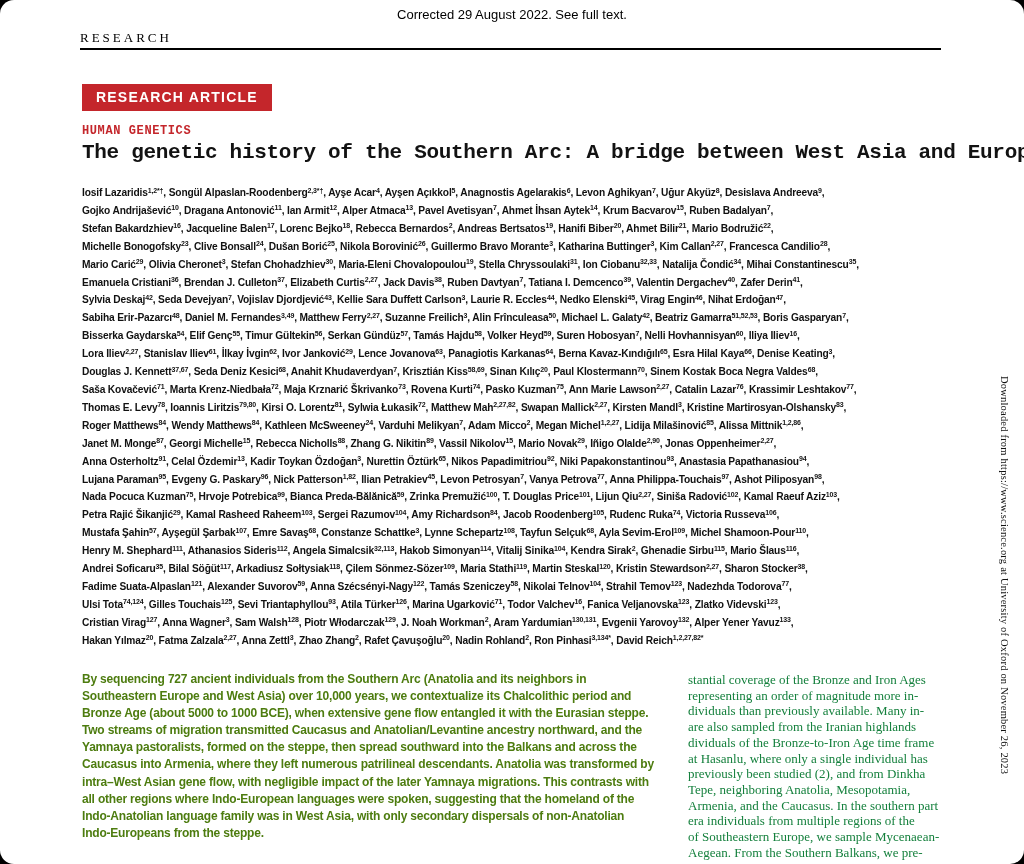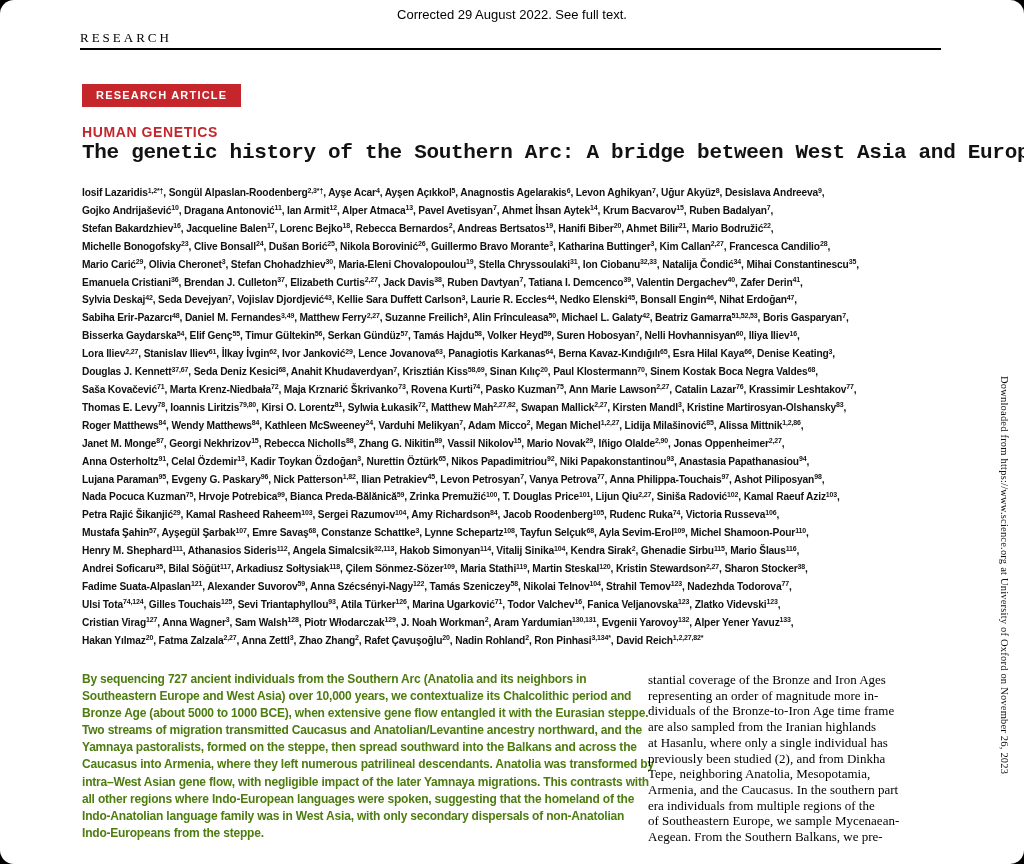--- a/index.html
+++ b/index.html
@@ -20,28 +20,28 @@
   .kicker {
     position:absolute; left:80px; top:30px;
     font-family:"Liberation Serif", serif; font-weight:normal;
     font-size:13px; letter-spacing:3px; color:#000;
   }
   .rule { position:absolute; left:80px; top:48px; width:861px; height:1.5px; background:#000; }
 
   .banner {
     position:absolute; left:82px; top:84px;
     background:var(--accent, #c4262b); color:#fff;
-    font-weight:bold; font-size:11px; letter-spacing:1.2px;
+    font-weight:bold; font-size:14px; letter-spacing:1.2px;
     padding:5px 14px 6px 14px;
   }
 
   .section {
     position:absolute; left:82px; top:124px;
     color:var(--accent, #c4262b); font-weight:bold;
-    font-size:14px; letter-spacing:0.6px;
+    font-size:12px; letter-spacing:0.6px;font-family:Liberation Mono, monospace;
   }
 
   .title {
     position:absolute; left:82px; top:141px; width:865px;
     font-size:21px; font-weight:bold; color:#121212; letter-spacing:-0.3px;
     white-space:nowrap;
     font-family:Liberation Mono, monospace;
   }
 
   .authors { position:absolute; left:82px; top:184px; width:864px; }
@@ -54,23 +54,23 @@
     font-size:7px; vertical-align:baseline; position:relative; top:-3.5px; line-height:0;
   }
 
   .abstract {
     position:absolute; left:82px; top:671px; width:572px;
     font-size:12px; font-weight:bold; color:#4d7c0f;
     line-height:17.1px; letter-spacing:-0.2px; text-align:left;
   }
 
   .body-col {
-    position:absolute; left:648px; top:672px; width:280px;
+    position:absolute; left:688px; top:672px; width:280px;
     font-family:"Liberation Serif", serif; font-size:13px;
-    line-height:15.7px; color:#000000;
+    line-height:15.7px; color:#15803d;
   }
   .body-line { white-space:nowrap; }
 
   .download-strip {
     position:absolute; left:999px; top:376px; height:482px;
     writing-mode:vertical-rl;
     font-family:"Liberation Serif", serif; font-size:10.5px;
     letter-spacing:0.2px; color:#111; white-space:nowrap;
   }
 </style>
@@ -92,49 +92,50 @@
 
   <div class="title">The genetic history of the Southern Arc: A bridge between West Asia and Europe</div>
 
   <div class="authors">
       <div class="author-line"><span>Iosif Lazaridis</span><sup>1,2*†</sup><span>, Songül Alpaslan-Roodenberg</span><sup>2,3*†</sup><span>, Ayşe Acar</span><sup>4</sup><span>, Ayşen Açıkkol</span><sup>5</sup><span>, Anagnostis Agelarakis</span><sup>6</sup><span>, Levon Aghikyan</span><sup>7</sup><span>, Uğur Akyüz</span><sup>8</sup><span>, Desislava Andreeva</span><sup>9</sup><span>,</span></div>
       <div class="author-line"><span>Gojko Andrijašević</span><sup>10</sup><span>, Dragana Antonović</span><sup>11</sup><span>, Ian Armit</span><sup>12</sup><span>, Alper Atmaca</span><sup>13</sup><span>, Pavel Avetisyan</span><sup>7</sup><span>, Ahmet İhsan Aytek</span><sup>14</sup><span>, Krum Bacvarov</span><sup>15</sup><span>, Ruben Badalyan</span><sup>7</sup><span>,</span></div>
       <div class="author-line"><span>Stefan Bakardzhiev</span><sup>16</sup><span>, Jacqueline Balen</span><sup>17</sup><span>, Lorenc Bejko</span><sup>18</sup><span>, Rebecca Bernardos</span><sup>2</sup><span>, Andreas Bertsatos</span><sup>19</sup><span>, Hanifi Biber</span><sup>20</sup><span>, Ahmet Bilir</span><sup>21</sup><span>, Mario Bodružić</span><sup>22</sup><span>,</span></div>
       <div class="author-line"><span>Michelle Bonogofsky</span><sup>23</sup><span>, Clive Bonsall</span><sup>24</sup><span>, Dušan Borić</span><sup>25</sup><span>, Nikola Borovinić</span><sup>26</sup><span>, Guillermo Bravo Morante</span><sup>3</sup><span>, Katharina Buttinger</span><sup>3</sup><span>, Kim Callan</span><sup>2,27</sup><span>, Francesca Candilio</span><sup>28</sup><span>,</span></div>
       <div class="author-line"><span>Mario Carić</span><sup>29</sup><span>, Olivia Cheronet</span><sup>3</sup><span>, Stefan Chohadzhiev</span><sup>30</sup><span>, Maria-Eleni Chovalopoulou</span><sup>19</sup><span>, Stella Chryssoulaki</span><sup>31</sup><span>, Ion Ciobanu</span><sup>32,33</sup><span>, Natalija Čondić</span><sup>34</sup><span>, Mihai Constantinescu</span><sup>35</sup><span>,</span></div>
       <div class="author-line"><span>Emanuela Cristiani</span><sup>36</sup><span>, Brendan J. Culleton</span><sup>37</sup><span>, Elizabeth Curtis</span><sup>2,27</sup><span>, Jack Davis</span><sup>38</sup><span>, Ruben Davtyan</span><sup>7</sup><span>, Tatiana I. Demcenco</span><sup>39</sup><span>, Valentin Dergachev</span><sup>40</sup><span>, Zafer Derin</span><sup>41</sup><span>,</span></div>
-      <div class="author-line"><span>Sylvia Deskaj</span><sup>42</sup><span>, Seda Devejyan</span><sup>7</sup><span>, Vojislav Djordjević</span><sup>43</sup><span>, Kellie Sara Duffett Carlson</span><sup>3</sup><span>, Laurie R. Eccles</span><sup>44</sup><span>, Nedko Elenski</span><sup>45</sup><span>, Bonsall Engin</span><sup>46</sup><span>, Nihat Erdoğan</span><sup>47</sup><span>,</span></div>
+      <div class="author-line"><span>Sylvia Deskaj</span><sup>42</sup><span>, Seda Devejyan</span><sup>7</sup><span>, Vojislav Djordjević</span><sup>43</sup><span>, Kellie Sara Duffett Carlson</span><sup>3</sup><span>, Laurie R. Eccles</span><sup>44</sup><span>, Nedko Elenski</span><sup>45</sup><span>, Virag Engin</span><sup>46</sup><span>, Nihat Erdoğan</span><sup>47</sup><span>,</span></div>
       <div class="author-line"><span>Sabiha Erir-Pazarcı</span><sup>48</sup><span>, Daniel M. Fernandes</span><sup>3,49</sup><span>, Matthew Ferry</span><sup>2,27</sup><span>, Suzanne Freilich</span><sup>3</sup><span>, Alin Frînculeasa</span><sup>50</sup><span>, Michael L. Galaty</span><sup>42</sup><span>, Beatriz Gamarra</span><sup>51,52,53</sup><span>, Boris Gasparyan</span><sup>7</sup><span>,</span></div>
       <div class="author-line"><span>Bisserka Gaydarska</span><sup>54</sup><span>, Elif Genç</span><sup>55</sup><span>, Timur Gültekin</span><sup>56</sup><span>, Serkan Gündüz</span><sup>57</sup><span>, Tamás Hajdu</span><sup>58</sup><span>, Volker Heyd</span><sup>59</sup><span>, Suren Hobosyan</span><sup>7</sup><span>, Nelli Hovhannisyan</span><sup>60</sup><span>, Iliya Iliev</span><sup>16</sup><span>,</span></div>
       <div class="author-line"><span>Lora Iliev</span><sup>2,27</sup><span>, Stanislav Iliev</span><sup>61</sup><span>, İlkay İvgin</span><sup>62</sup><span>, Ivor Janković</span><sup>29</sup><span>, Lence Jovanova</span><sup>63</sup><span>, Panagiotis Karkanas</span><sup>64</sup><span>, Berna Kavaz-Kındığılı</span><sup>65</sup><span>, Esra Hilal Kaya</span><sup>66</sup><span>, Denise Keating</span><sup>3</sup><span>,</span></div>
       <div class="author-line"><span>Douglas J. Kennett</span><sup>37,67</sup><span>, Seda Deniz Kesici</span><sup>68</sup><span>, Anahit Khudaverdyan</span><sup>7</sup><span>, Krisztián Kiss</span><sup>58,69</sup><span>, Sinan Kılıç</span><sup>20</sup><span>, Paul Klostermann</span><sup>70</sup><span>, Sinem Kostak Boca Negra Valdes</span><sup>68</sup><span>,</span></div>
       <div class="author-line"><span>Saša Kovačević</span><sup>71</sup><span>, Marta Krenz-Niedbała</span><sup>72</sup><span>, Maja Krznarić Škrivanko</span><sup>73</sup><span>, Rovena Kurti</span><sup>74</sup><span>, Pasko Kuzman</span><sup>75</sup><span>, Ann Marie Lawson</span><sup>2,27</sup><span>, Catalin Lazar</span><sup>76</sup><span>, Krassimir Leshtakov</span><sup>77</sup><span>,</span></div>
       <div class="author-line"><span>Thomas E. Levy</span><sup>78</sup><span>, Ioannis Liritzis</span><sup>79,80</sup><span>, Kirsi O. Lorentz</span><sup>81</sup><span>, Sylwia Łukasik</span><sup>72</sup><span>, Matthew Mah</span><sup>2,27,82</sup><span>, Swapan Mallick</span><sup>2,27</sup><span>, Kirsten Mandl</span><sup>3</sup><span>, Kristine Martirosyan-Olshansky</span><sup>83</sup><span>,</span></div>
       <div class="author-line"><span>Roger Matthews</span><sup>84</sup><span>, Wendy Matthews</span><sup>84</sup><span>, Kathleen McSweeney</span><sup>24</sup><span>, Varduhi Melikyan</span><sup>7</sup><span>, Adam Micco</span><sup>2</sup><span>, Megan Michel</span><sup>1,2,27</sup><span>, Lidija Milašinović</span><sup>85</sup><span>, Alissa Mittnik</span><sup>1,2,86</sup><span>,</span></div>
-      <div class="author-line"><span>Janet M. Monge</span><sup>87</sup><span>, Georgi Nekhrizov</span><sup>15</sup><span>, Rebecca Nicholls</span><sup>88</sup><span>, Zhang G. Nikitin</span><sup>89</sup><span>, Vassil Nikolov</span><sup>15</sup><span>, Mario Novak</span><sup>29</sup><span>, Iñigo Olalde</span><sup>2,90</sup><span>, Jonas Oppenheimer</span><sup>2,27</sup><span>,</span></div>
+      <div class="author-line"><span>Janet M. Monge</span><sup>87</sup><span>, Georgi Michelle</span><sup>15</sup><span>, Rebecca Nicholls</span><sup>88</sup><span>, Zhang G. Nikitin</span><sup>89</sup><span>, Vassil Nikolov</span><sup>15</sup><span>, Mario Novak</span><sup>29</sup><span>, Iñigo Olalde</span><sup>2,90</sup><span>, Jonas Oppenheimer</span><sup>2,27</sup><span>,</span></div>
       <div class="author-line"><span>Anna Osterholtz</span><sup>91</sup><span>, Celal Özdemir</span><sup>13</sup><span>, Kadir Toykan Özdoğan</span><sup>3</sup><span>, Nurettin Öztürk</span><sup>65</sup><span>, Nikos Papadimitriou</span><sup>92</sup><span>, Niki Papakonstantinou</span><sup>93</sup><span>, Anastasia Papathanasiou</span><sup>94</sup><span>,</span></div>
       <div class="author-line"><span>Lujana Paraman</span><sup>95</sup><span>, Evgeny G. Paskary</span><sup>96</sup><span>, Nick Patterson</span><sup>1,82</sup><span>, Ilian Petrakiev</span><sup>45</sup><span>, Levon Petrosyan</span><sup>7</sup><span>, Vanya Petrova</span><sup>77</sup><span>, Anna Philippa-Touchais</span><sup>97</sup><span>, Ashot Piliposyan</span><sup>98</sup><span>,</span></div>
       <div class="author-line"><span>Nada Pocuca Kuzman</span><sup>75</sup><span>, Hrvoje Potrebica</span><sup>99</sup><span>, Bianca Preda-Bălănică</span><sup>59</sup><span>, Zrinka Premužić</span><sup>100</sup><span>, T. Douglas Price</span><sup>101</sup><span>, Lijun Qiu</span><sup>2,27</sup><span>, Siniša Radović</span><sup>102</sup><span>, Kamal Raeuf Aziz</span><sup>103</sup><span>,</span></div>
       <div class="author-line"><span>Petra Rajić Šikanjić</span><sup>29</sup><span>, Kamal Rasheed Raheem</span><sup>103</sup><span>, Sergei Razumov</span><sup>104</sup><span>, Amy Richardson</span><sup>84</sup><span>, Jacob Roodenberg</span><sup>105</sup><span>, Rudenc Ruka</span><sup>74</sup><span>, Victoria Russeva</span><sup>106</sup><span>,</span></div>
       <div class="author-line"><span>Mustafa Şahin</span><sup>57</sup><span>, Ayşegül Şarbak</span><sup>107</sup><span>, Emre Savaş</span><sup>68</sup><span>, Constanze Schattke</span><sup>3</sup><span>, Lynne Schepartz</span><sup>108</sup><span>, Tayfun Selçuk</span><sup>68</sup><span>, Ayla Sevim-Erol</span><sup>109</sup><span>, Michel Shamoon-Pour</span><sup>110</sup><span>,</span></div>
       <div class="author-line"><span>Henry M. Shephard</span><sup>111</sup><span>, Athanasios Sideris</span><sup>112</sup><span>, Angela Simalcsik</span><sup>32,113</sup><span>, Hakob Simonyan</span><sup>114</sup><span>, Vitalij Sinika</span><sup>104</sup><span>, Kendra Sirak</span><sup>2</sup><span>, Ghenadie Sirbu</span><sup>115</sup><span>, Mario Šlaus</span><sup>116</sup><span>,</span></div>
       <div class="author-line"><span>Andrei Soficaru</span><sup>35</sup><span>, Bilal Söğüt</span><sup>117</sup><span>, Arkadiusz Sołtysiak</span><sup>118</sup><span>, Çilem Sönmez-Sözer</span><sup>109</sup><span>, Maria Stathi</span><sup>119</sup><span>, Martin Steskal</span><sup>120</sup><span>, Kristin Stewardson</span><sup>2,27</sup><span>, Sharon Stocker</span><sup>38</sup><span>,</span></div>
       <div class="author-line"><span>Fadime Suata-Alpaslan</span><sup>121</sup><span>, Alexander Suvorov</span><sup>59</sup><span>, Anna Szécsényi-Nagy</span><sup>122</sup><span>, Tamás Szeniczey</span><sup>58</sup><span>, Nikolai Telnov</span><sup>104</sup><span>, Strahil Temov</span><sup>123</sup><span>, Nadezhda Todorova</span><sup>77</sup><span>,</span></div>
       <div class="author-line"><span>Ulsi Tota</span><sup>74,124</sup><span>, Gilles Touchais</span><sup>125</sup><span>, Sevi Triantaphyllou</span><sup>93</sup><span>, Atila Türker</span><sup>126</sup><span>, Marina Ugarković</span><sup>71</sup><span>, Todor Valchev</span><sup>16</sup><span>, Fanica Veljanovska</span><sup>123</sup><span>, Zlatko Videvski</span><sup>123</sup><span>,</span></div>
       <div class="author-line"><span>Cristian Virag</span><sup>127</sup><span>, Anna Wagner</span><sup>3</sup><span>, Sam Walsh</span><sup>128</sup><span>, Piotr Włodarczak</span><sup>129</sup><span>, J. Noah Workman</span><sup>2</sup><span>, Aram Yardumian</span><sup>130,131</sup><span>, Evgenii Yarovoy</span><sup>132</sup><span>, Alper Yener Yavuz</span><sup>133</sup><span>,</span></div>
       <div class="author-line"><span>Hakan Yılmaz</span><sup>20</sup><span>, Fatma Zalzala</span><sup>2,27</sup><span>, Anna Zettl</span><sup>3</sup><span>, Zhao Zhang</span><sup>2</sup><span>, Rafet Çavuşoğlu</span><sup>20</sup><span>, Nadin Rohland</span><sup>2</sup><span>, Ron Pinhasi</span><sup>3,134*</sup><span>, David Reich</span><sup>1,2,27,82*</sup><span></span></div>
     </div>
 
   <div class="abstract">By sequencing 727 ancient individuals from the Southern Arc (Anatolia and its neighbors in Southeastern Europe and West Asia) over 10,000 years, we contextualize its Chalcolithic period and Bronze Age (about 5000 to 1000 BCE), when extensive gene flow entangled it with the Eurasian steppe. Two streams of migration transmitted Caucasus and Anatolian/Levantine ancestry northward, and the Yamnaya pastoralists, formed on the steppe, then spread southward into the Balkans and across the Caucasus into Armenia, where they left numerous patrilineal descendants. Anatolia was transformed by intra–West Asian gene flow, with negligible impact of the later Yamnaya migrations. This contrasts with all other regions where Indo-European languages were spoken, suggesting that the homeland of the Indo-Anatolian language family was in West Asia, with only secondary dispersals of non-Anatolian Indo-Europeans from the steppe.</div>
 
   <div class="body-col">
       <div class="body-line">stantial coverage of the Bronze and Iron Ages</div>
       <div class="body-line">representing an order of magnitude more in-</div>
+      <div class="body-line">dividuals than previously available. Many in-</div>
+      <div class="body-line">are also sampled from the Iranian highlands</div>
       <div class="body-line">dividuals of the Bronze-to-Iron Age time frame</div>
-      <div class="body-line">are also sampled from the Iranian highlands</div>
       <div class="body-line">at Hasanlu, where only a single individual has</div>
       <div class="body-line">previously been studied (2), and from Dinkha</div>
       <div class="body-line">Tepe, neighboring Anatolia, Mesopotamia,</div>
       <div class="body-line">Armenia, and the Caucasus. In the southern part</div>
       <div class="body-line">era individuals from multiple regions of the</div>
       <div class="body-line">of Southeastern Europe, we sample Mycenaean-</div>
       <div class="body-line">Aegean. From the Southern Balkans, we pre-</div>
     </div>
 
   <div class="download-strip">Downloaded from https://www.science.org at University of Oxford on November 26, 2023</div>

